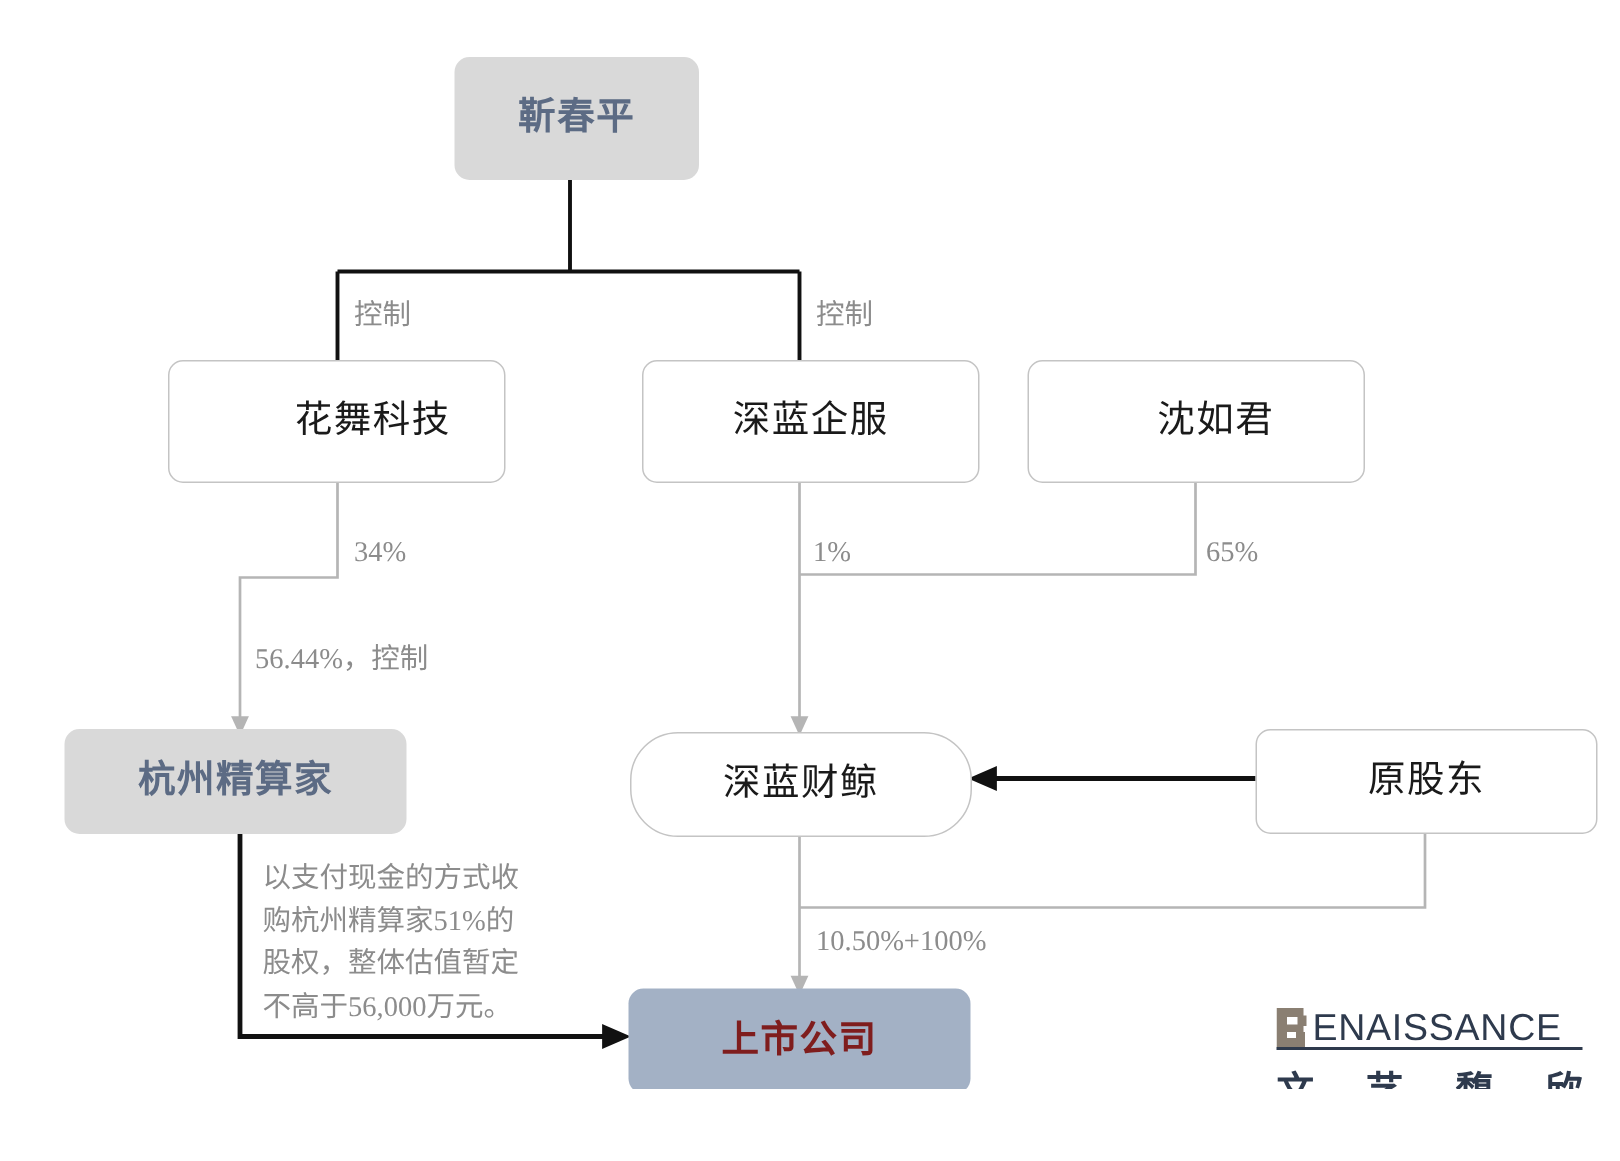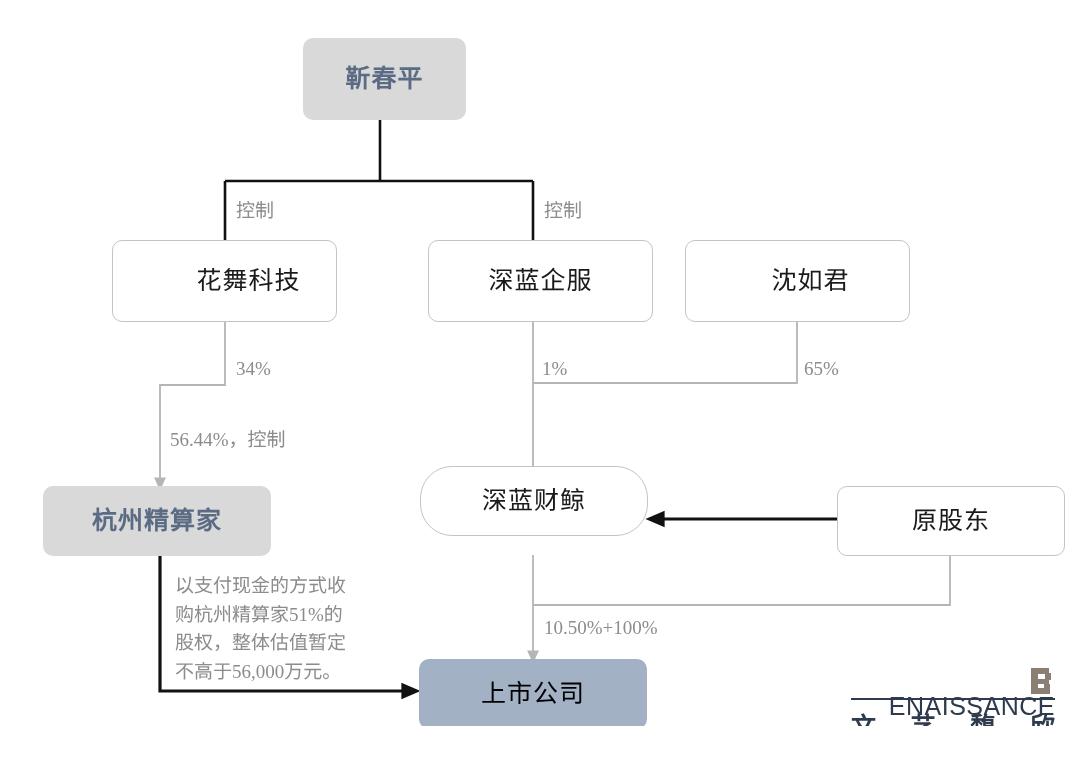--- a/index.html
+++ b/index.html
@@ -50,22 +50,22 @@
     font-weight: bold;
     font-size: 25px;
     letter-spacing: 1px;
   }
   
   .node.filled-blue {
     background: #a3b1c5;
     border: none;
   }
   .node.filled-blue .node-label {
-    color: #000000;
-    font-weight: normal;
+    color: #7f1d1d;
+    font-weight: bold;
     font-size: 25px;
     letter-spacing: 1px;
   }
   
   .node.outlined {
     background: #ffffff;
     border: 1.4px solid #c4c4c4;
   }
   .node.outlined .node-label {
     color: #1a1a1a;
@@ -93,21 +93,20 @@
     top: 668px;
     width: 204px;
     z-index: 5;
     font-family: "Liberation Sans", sans-serif;
   }
   .logo-top {
     display: flex;
     align-items: flex-end;
     height: 30px;
     border-bottom: 2.5px solid #2e3a4d;
-    flex-direction: column;
   }
   .logo-r {
     width: 23px;
     height: 26px;
     margin-right: 1px;
     position: relative;
     flex: none;
   }
   .logo-word {
     color: #2e3a4d;
@@ -188,21 +187,21 @@
   </div>
 
   <div class="node outlined" style="left:670px; top:240px; width:225px; height:82px;padding-left:26px;">
     <span class="node-label">沈如君</span>
   </div>
 
   <div class="node filled-gray" style="left:28px; top:486px; width:228px; height:70px;">
     <span class="node-label">杭州精算家</span>
   </div>
 
-  <div class="node outlined" style="left:405px; top:466px; width:228px; height:70px;border-radius:32px;">
+  <div class="node outlined" style="left:405px; top:488px; width:228px; height:70px;border-radius:32px;">
     <span class="node-label">深蓝财鲸</span>
   </div>
 
   <div class="node outlined" style="left:822px; top:486px; width:228px; height:70px;align-items:center;">
     <span class="node-label">原股东</span>
   </div>
 
   <div class="node filled-blue" style="left:404px; top:659px; width:228px; height:70px;">
     <span class="node-label">上市公司</span>
   </div>

